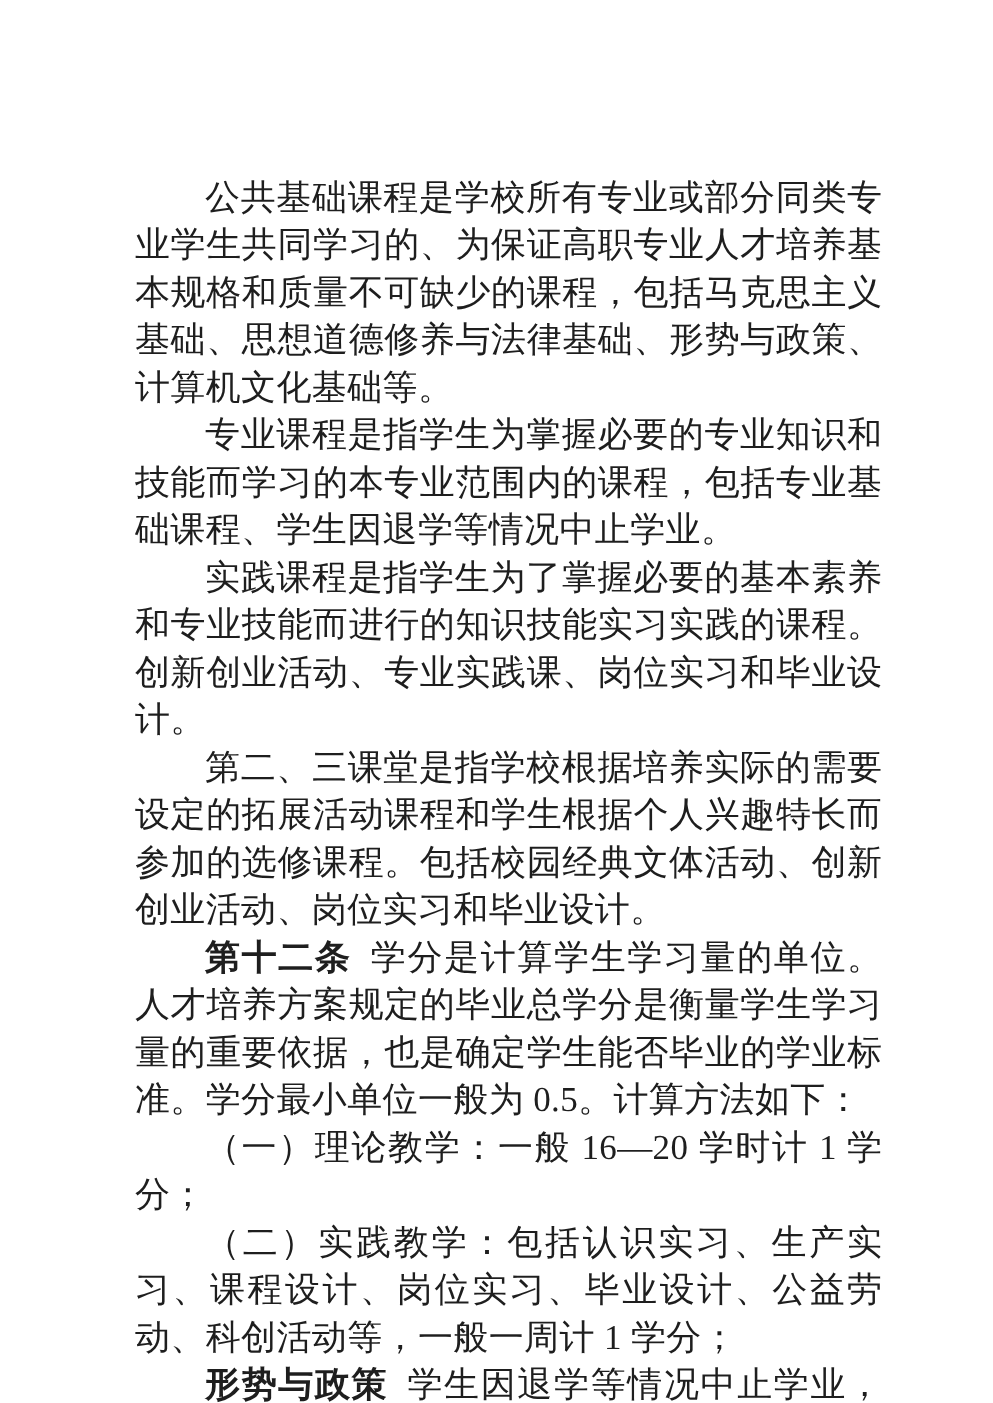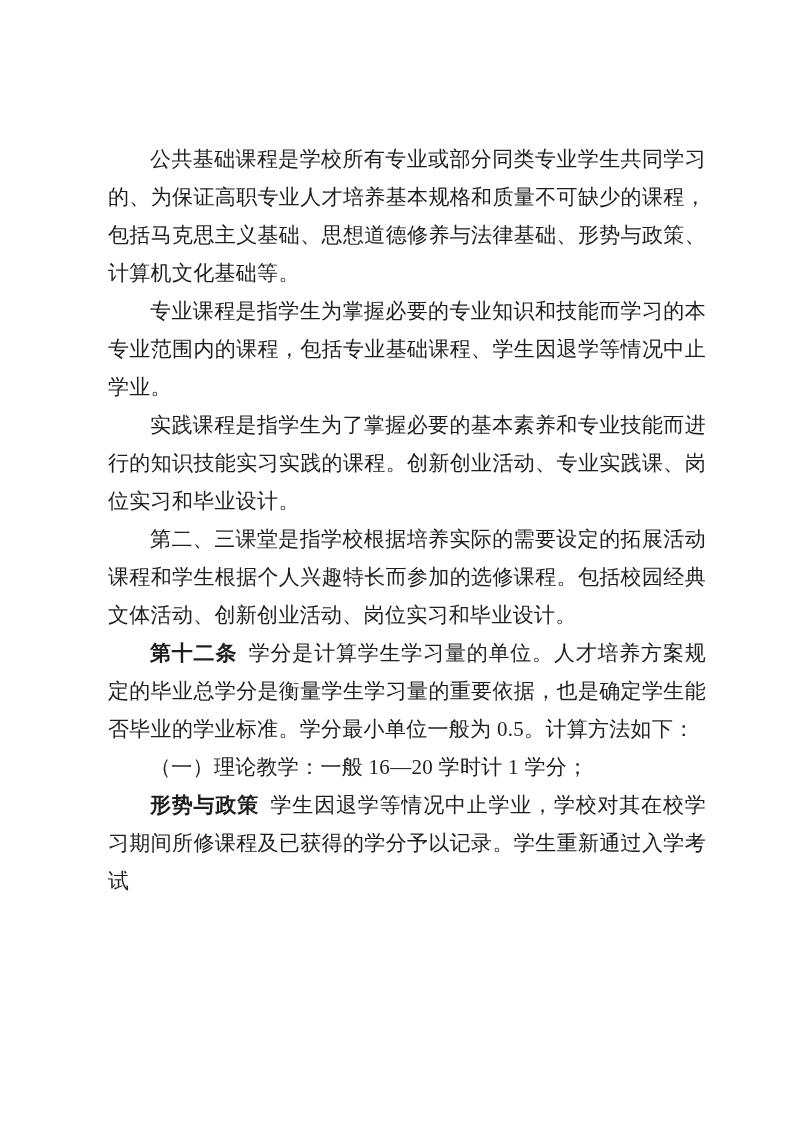--- a/index.html
+++ b/index.html
@@ -13,21 +13,21 @@
     height: 1122px;
     background: #ffffff;
     box-sizing: border-box;
     padding: 140px 88px 0 108px;
     overflow: hidden;
   }
   .doc-body p {
     margin: 0;
     padding: 0;
     font-family: "Liberation Serif", "DejaVu Serif", serif;
-    font-size: 21px;
+    font-size: 28px;
     line-height: 38px;
     color: #1e1e1e;
     text-align: justify;
     text-indent: 2em;
     letter-spacing: 0.3px;
   }
   .article-label {
     font-weight: 700;
     margin-right: 0.55em;
   }
@@ -43,18 +43,19 @@
     <p>专业课程是指学生为掌握必要的专业知识和技能而学习的本专业范围内的课程，包括专业基础课程、学生因退学等情况中止学业。</p>
 
     <p>实践课程是指学生为了掌握必要的基本素养和专业技能而进行的知识技能实习实践的课程。创新创业活动、专业实践课、岗位实习和毕业设计。</p>
 
     <p>第二、三课堂是指学校根据培养实际的需要设定的拓展活动课程和学生根据个人兴趣特长而参加的选修课程。包括校园经典文体活动、创新创业活动、岗位实习和毕业设计。</p>
 
     <p><span class="article-label">第十二条</span><span>学分是计算学生学习量的单位。人才培养方案规定的毕业总学分是衡量学生学习量的重要依据，也是确定学生能否毕业的学业标准。学分最小单位一般为 0.5。计算方法如下：</span></p>
 
     <p>（一）理论教学：一般 16—20 学时计 1 学分；</p>
 
+    <p>（二）实践教学：包括认识实习、生产实习、课程设计、岗位实习、毕业设计、公益劳动、科创活动等，一般一周计 1 学分；</p>
 
 
     <p><span class="article-label">形势与政策</span><span>学生因退学等情况中止学业，学校对其在校学习期间所修课程及已获得的学分予以记录。学生重新通过入学考试</span></p>
 
   </div>
 </div>
 
 </body></html>

